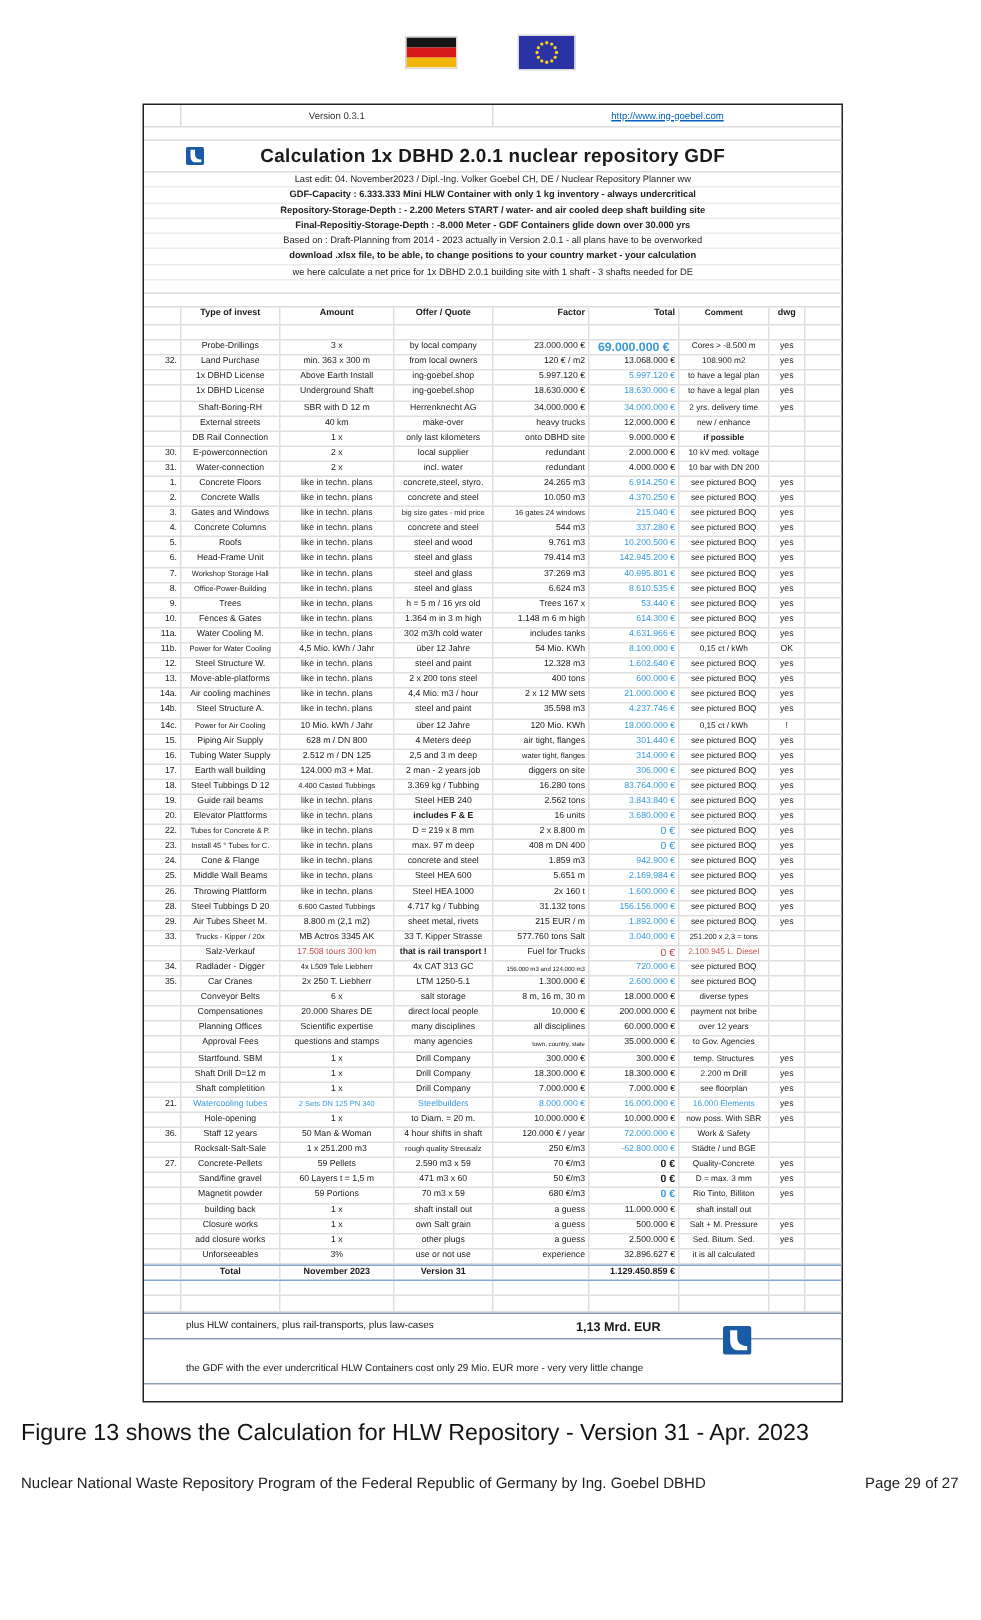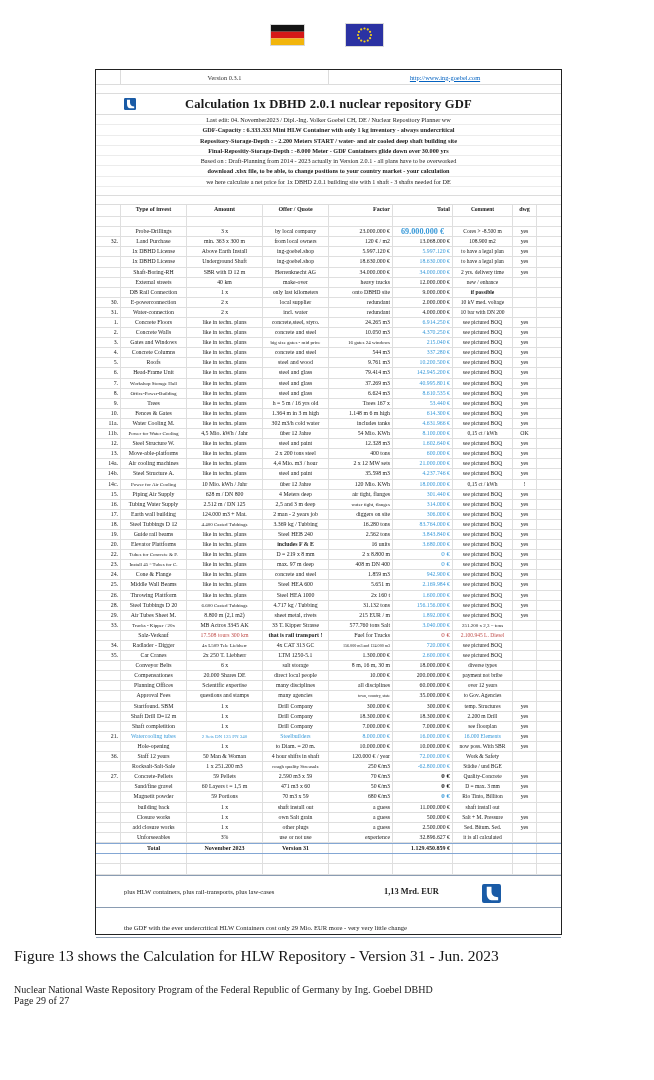--- a/index.html
+++ b/index.html
@@ -1,17 +1,17 @@
 <!DOCTYPE html>
 <html style="--blue: #3a9ad9; --red: #c0504d; --totalborder: #84a7d4;"><head>
 <meta charset="utf-8">
 <style>
   html,body{margin:0;padding:0;background:#e8e8e8;}
   #page{position:relative;width:654px;height:1080px;background:#ffffff;margin:0 auto;
-        font-family:Liberation Serif, serif;color:#1a1a1a;overflow:hidden;}
+        font-family:Liberation Sans, sans-serif;color:#1a1a1a;overflow:hidden;}
 
   
   .flags{position:absolute;top:24px;left:0;right:0;display:flex;justify-content:center;gap:42px;align-items:center;}
   .flag{display:block;box-shadow:0 0 0 1px rgba(0,0,0,.15);}
 
   
   .figure{position:absolute;left:95px;top:69px;width:467px;height:866px;border:1.5px solid #222;
           box-sizing:border-box;background:#fff;}
   .grid-line{border-bottom:1px solid #dcdcdc;box-sizing:border-box;}
 
@@ -46,32 +46,32 @@
              font-weight:bold;height:11.5px;font-size:6px;}
   .fx-blue{color:var(--blue);}
   .fx-red{color:var(--red);}
   .fx-bold{font-weight:bold;}
   .fx-small{font-size:5px;}
   .fx-tiny{font-size:4.1px;}
   .fx-big{font-size:8.2px;font-weight:bold;line-height:9.5px;text-align:center;}
   .fx-med{font-size:7px;line-height:9.5px;}
 
   
-  .band{height:33px;border-top:1px solid #8a9cb2;border-bottom:1px solid #8a9cb2;box-sizing:border-box;
+  .band{height:18px;border-top:1px solid #8a9cb2;border-bottom:1px solid #8a9cb2;box-sizing:border-box;
         display:flex;align-items:center;font-size:6.6px;position:relative;}
   .band .n1{margin-left:28px;}
   .band .big{position:absolute;left:288px;font-size:8.4px;font-weight:bold;}
   .gap-sm{height:9px;}
   .note2{height:21px;line-height:21px;font-size:6.6px;padding-left:28px;border-bottom:1px solid #8a9cb2;box-sizing:border-box;}
   .logo-big{position:absolute;left:386px;top:813px;width:19px;height:21px;}
 
   
   .caption{position:absolute;left:14px;top:947px;font-size:15.5px;color:#141414;}
   .footer{position:absolute;left:14px;right:15px;top:984px;display:flex;justify-content:space-between;
-          font-size:10px;color:#222;flex-direction:column;}
+          font-size:10px;color:#222;}
 </style>
 </head>
 <body>
 
 <div id="page">
 
   <div class="flags">
     <svg class="flag" width="33" height="20" viewBox="0 0 33 20">
       <rect width="33" height="6.7" y="0" fill="#151515"></rect>
       <rect width="33" height="6.7" y="6.7" fill="#d61818"></rect>
@@ -860,18 +860,18 @@
     </div>
     <div class="gap-sm"></div>
     <div class="note2">the GDF with the ever undercritical HLW Containers cost only 29 Mio. EUR more - very very little change</div>
 
     <svg class="logo-big" viewBox="0 0 20 20">
       <rect width="20" height="20" rx="2" fill="#1a5ba6"></rect>
       <path d="M5 3h5v5c0 4 3 6 7 6v3h-7c-3 0-5-3-5-7z" fill="#fff"></path>
     </svg>
   </div>
 
-  <div class="caption">Figure 13 shows the Calculation for HLW Repository - Version 31 - Jun. 2023</div>
+  <div class="caption">Figure 13 shows the Calculation for HLW Repository - Version 31 - Apr. 2023</div>
   <div class="footer">
     <span>Nuclear National Waste Repository Program of the Federal Republic of Germany by Ing. Goebel DBHD</span>
     <span>Page 29 of 27</span>
   </div>
 </div>
 
 </body></html>

